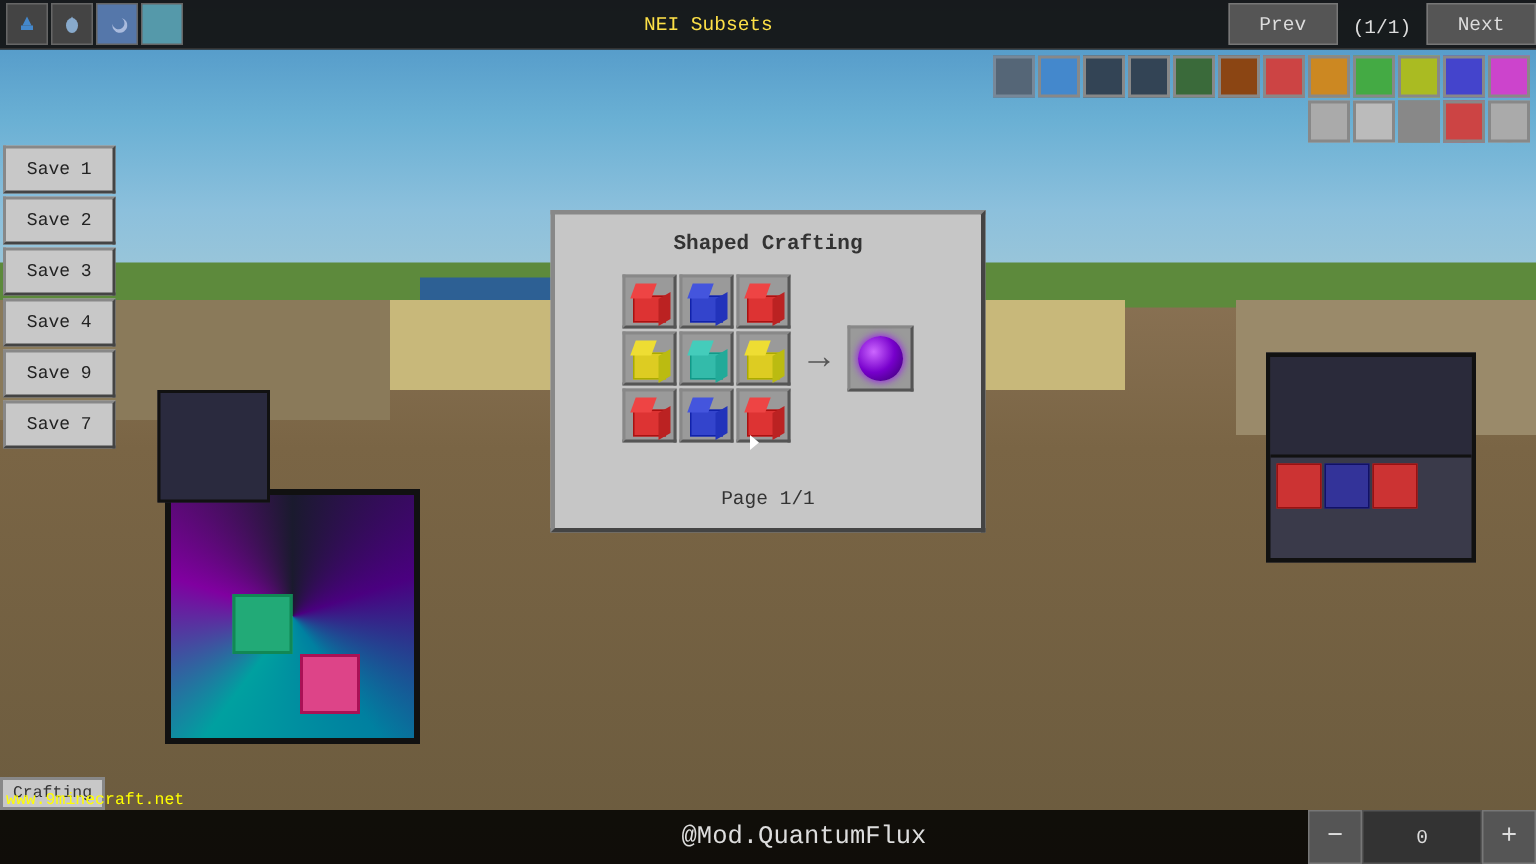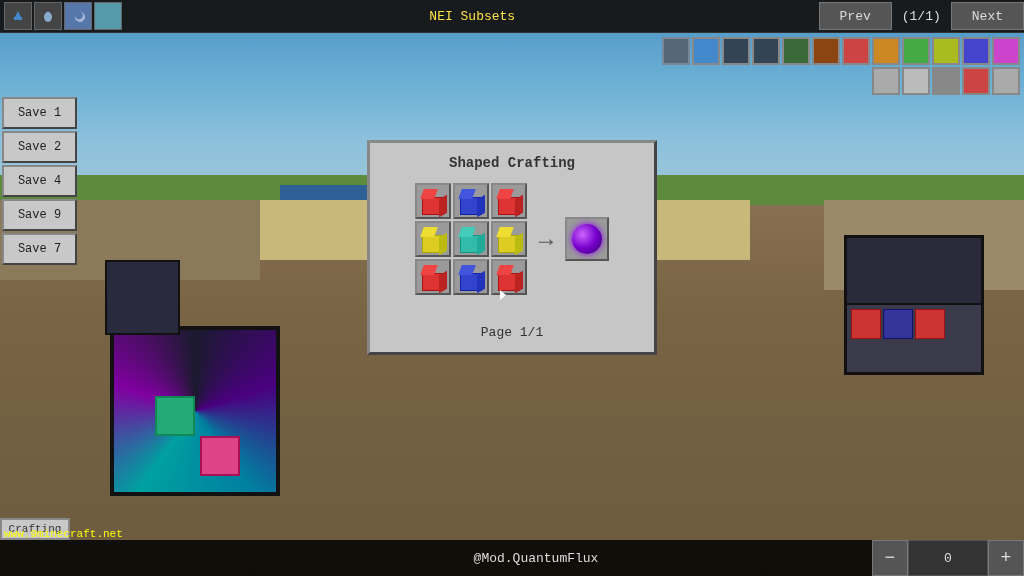--- a/index.html
+++ b/index.html
@@ -141,21 +141,21 @@
     .nav-center {
       flex: 1;
       text-align: center;
       color: #fde047;
       font-size: 13px;
       font-family: 'Courier New', monospace;
     }
 
     .nav-right {
       display: flex;
-      align-items: center;
+      align-items: flex-end;
       gap: 0;
     }
 
     .nav-btn {
       padding: 4px 20px;
       background: #555;
       border: 1px solid #777;
       color: #ddd;
       font-size: 13px;
       cursor: pointer;
@@ -338,21 +338,21 @@
       display: flex;
       align-items: center;
       z-index: 100;
       gap: 0;
     }
 
     .bottom-mod-name {
       flex: 1;
       text-align: center;
       color: #ddd;
-      font-size: 13px;
+      font-size: 17px;
       font-family: 'Courier New', monospace;
     }
 
     .bottom-minus {
       width: 36px;
       height: 36px;
       background: #555;
       border: 1px solid #777;
       color: #ddd;
       display: flex;
@@ -525,20 +525,21 @@
   <div class="inv-slot" style="background:#aaaaaa;"></div>
   <div class="inv-slot" style="background:#bbbbbb;"></div>
   <div class="inv-slot" style="background:#888888;"></div>
   <div class="inv-slot" style="background:#cc4444;"></div>
   <div class="inv-slot" style="background:#aaaaaa;"></div>
 </div>
 
 <div class="save-buttons">
   <div class="save-btn">Save 1</div>
   <div class="save-btn">Save 2</div>
+  <div class="save-btn">Save 3</div>
   <div class="save-btn">Save 4</div>
   <div class="save-btn">Save 9</div>
   <div class="save-btn">Save 7</div>
 </div>
 
 <div class="crafting-dialog">
   <div class="dialog-title">Shaped Crafting</div>
 
   <div class="crafting-area">
 

